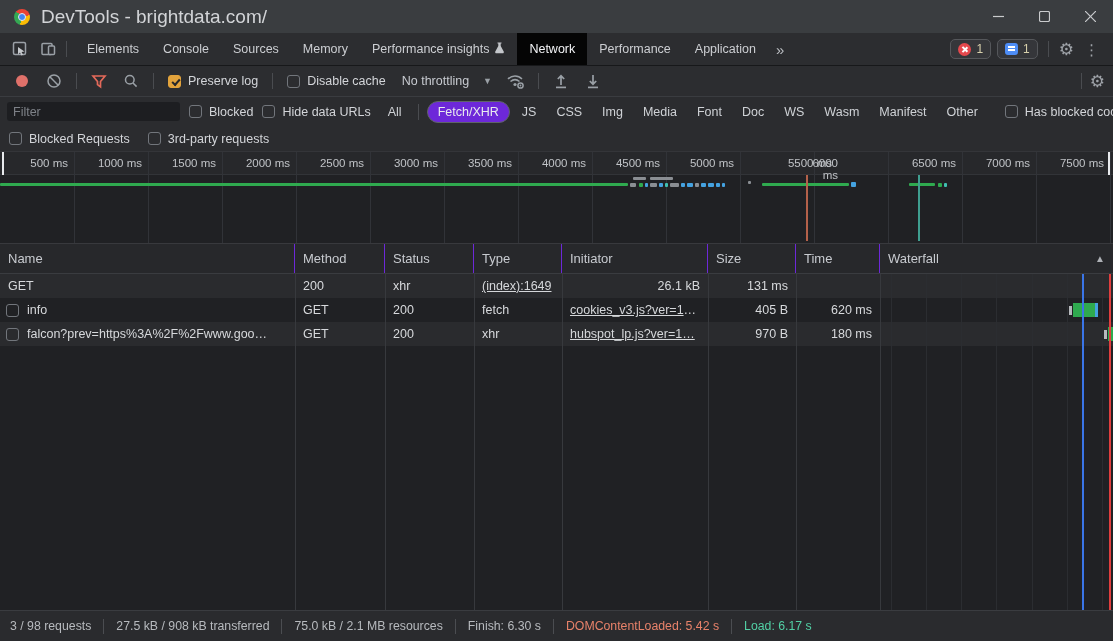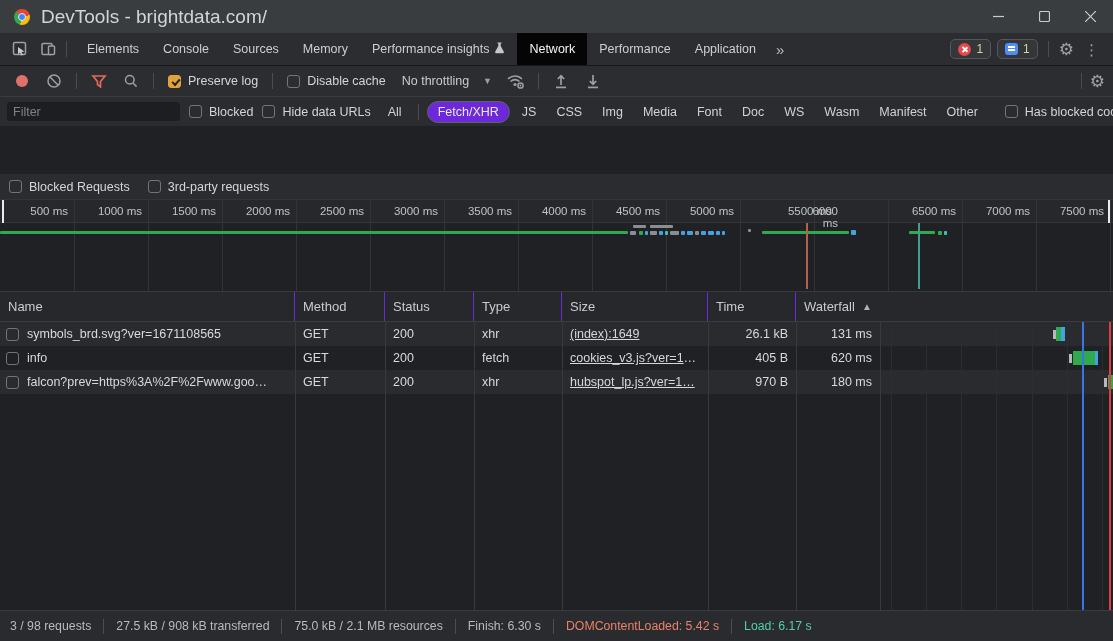--- a/index.html
+++ b/index.html
@@ -49,21 +49,21 @@
   .caret { color:#9aa0a6; font-size:9px; }
   .spacer { flex:1; }
 
   
   .filterbar { height:29px; background:#2b2c2f; display:flex; align-items:center; flex:none; padding:0 7px; gap:9px; }
   .filter-input { width:195px; height:19px; background:#1d1e21; border:none; border-radius:3px; color:#d8dadd; font-size:12.5px; padding:0 6px; outline:none; font-family:"Liberation Sans",sans-serif; }
   .filter-input::placeholder { color:#7e8288; }
   .types { display:flex; align-items:center; gap:4px; }
   .type-chip { padding:3px 7px; color:#cfd2d6; border-radius:12px; border:1px solid transparent; white-space:nowrap; }
   .type-chip.sel { background:#6d28d9; border-color:#5f6368; color:#e8eaed; padding:3px 10px; }
-  .filterbar2 { height:26px; background:#2b2c2f; display:flex; align-items:center; flex:none; padding:0 9px; gap:18px; border-bottom:1px solid #343539;margin-top:48px; }
+  .filterbar2 { height:26px; background:#2b2c2f; display:flex; align-items:center; flex:none; padding:0 9px; gap:18px; border-bottom:1px solid #343539; }
 
   
   .overview { height:92px; position:relative; background:#202124; flex:none; border-bottom:1px solid #38393d; overflow:hidden; }
   .ov-strip { position:absolute; left:0; right:0; top:0; height:23px; background:#27282b; border-bottom:1px solid #323438; }
   .ov-gridline { position:absolute; top:0; bottom:0; width:1px; background:#313338; }
   .ov-tick { position:absolute; top:5px; width:78px; text-align:right; color:#c0c3c7; font-size:11.5px; }
   .ov-mark { position:absolute; border-radius:1px; }
   .ov-vline { position:absolute; width:2px; top:23px; height:66px; }
   .ov-handle { position:absolute; top:0; width:2px; height:23px; background:#e8eaed; }
 
@@ -353,36 +353,35 @@
         <div class="gh-cell">
           <span>Method</span>
         </div>
         <div class="gh-cell">
           <span>Status</span>
         </div>
         <div class="gh-cell">
           <span>Type</span>
         </div>
         <div class="gh-cell">
+          <span>Initiator</span>
+        </div>
+        <div class="gh-cell">
           <span>Size</span>
         </div>
         <div class="gh-cell">
           <span>Time</span>
         </div>
         <div class="gh-cell">
           <span>Waterfall</span>
           <span class="sort-arrow">▲</span>
         </div>
       </div>
     <div class="grid-body">
         <div class="grid-row odd">
-          <div class="gcell name">
-            <span class="cb"></span>
-            <span style="overflow: hidden; text-overflow: ellipsis;">symbols_brd.svg?ver=1671108565</span>
-          </div>
           <div class="gcell">GET</div>
           <div class="gcell">200</div>
           <div class="gcell">xhr</div>
           <div class="gcell"><span class="link">(index):1649</span></div>
           <div class="gcell num">26.1 kB</div>
           <div class="gcell num">131 ms</div>
           <div class="wf-cell">
             <span class="wf-tick" style="left: 173px;"></span>
             <span class="wf-bar" style="left: 176px; width: 5px; background: rgb(47, 170, 79);"></span>
             <span class="wf-bar" style="left: 181px; width: 4px; background: rgb(68, 162, 224);"></span>

